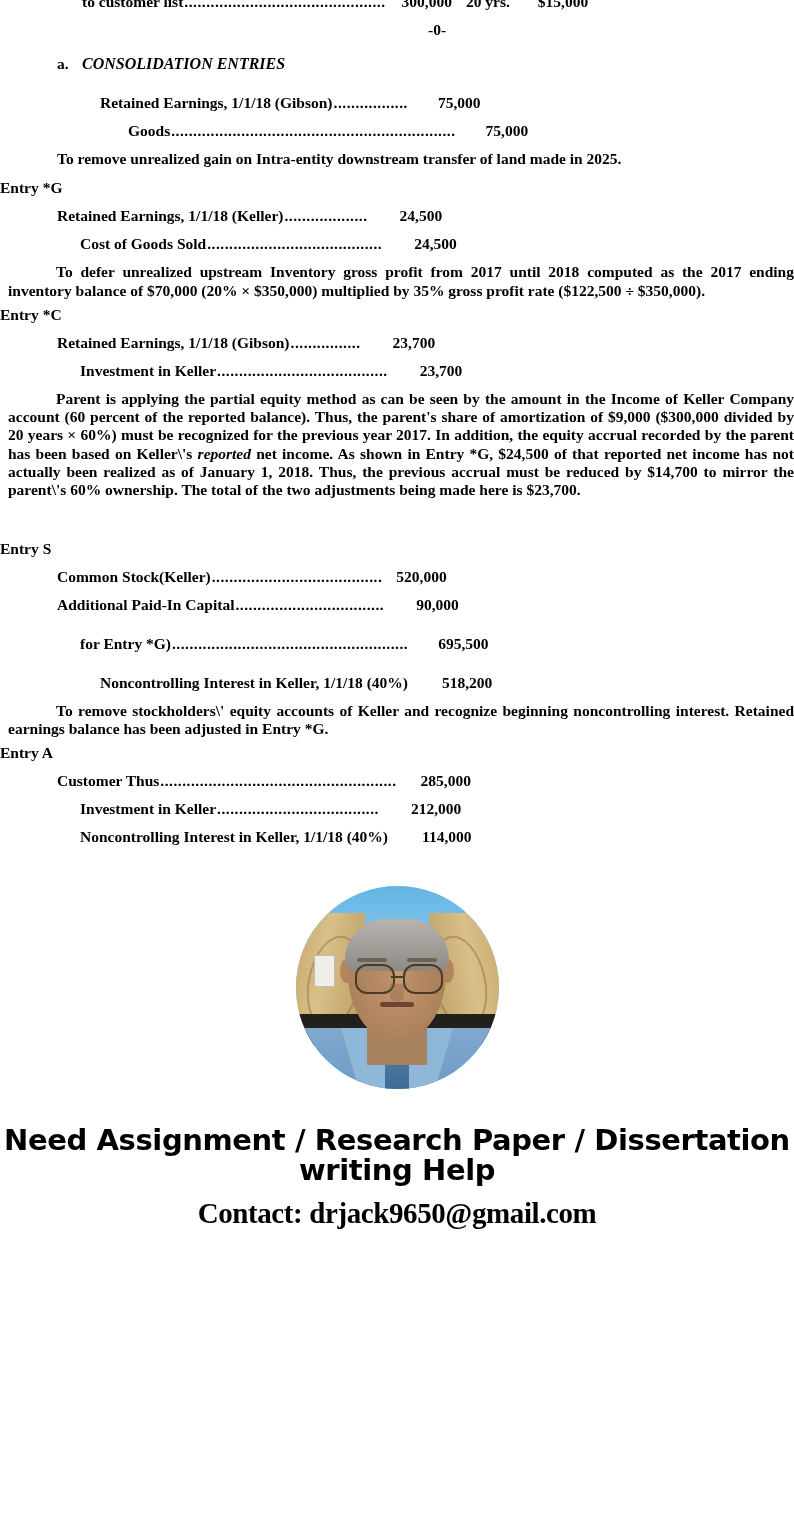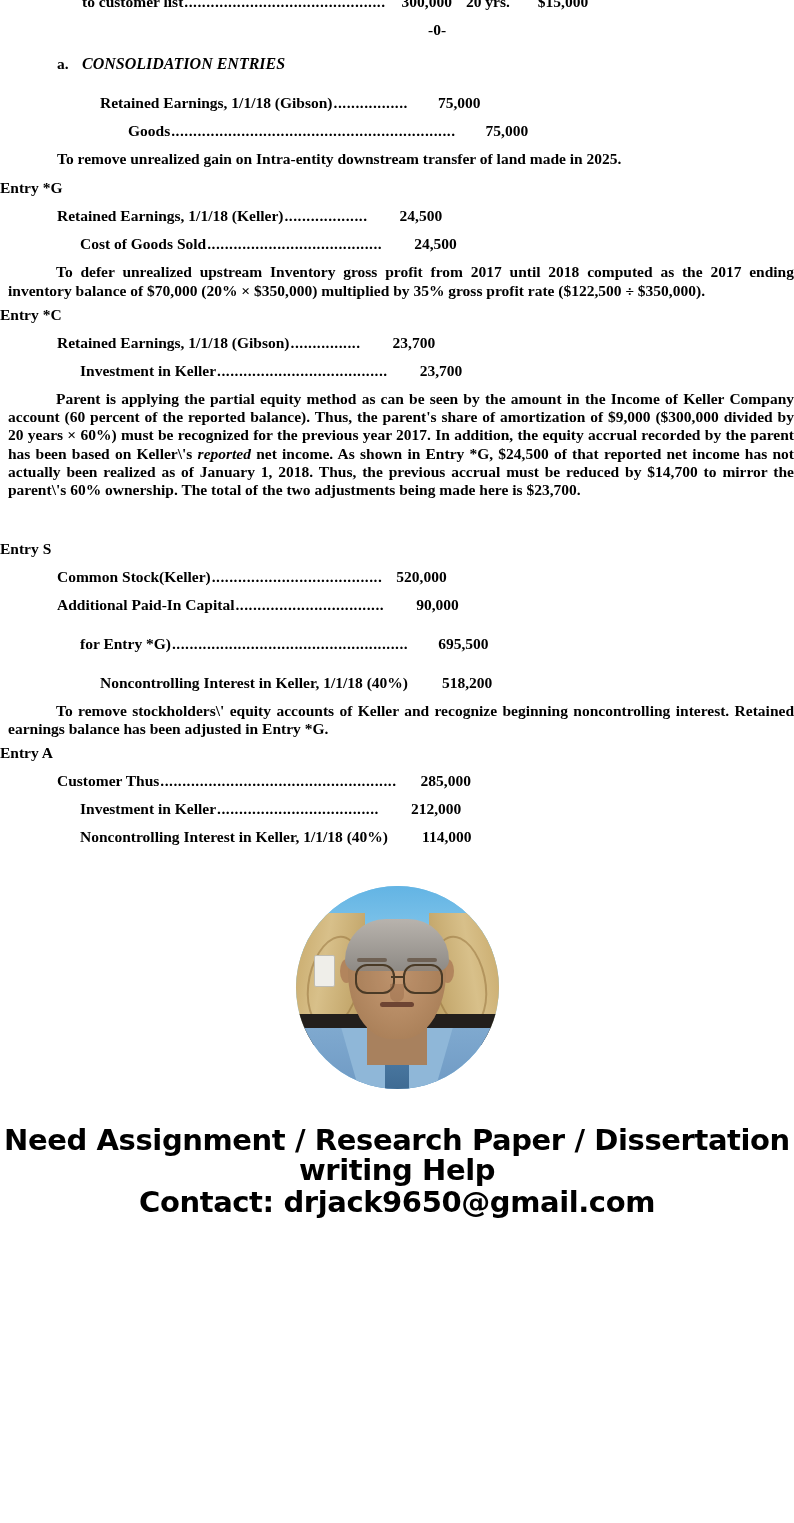--- a/index.html
+++ b/index.html
@@ -216,21 +216,21 @@
   
   .promo {
     text-align: center;
     font-family: "DejaVu Sans", "Liberation Sans", sans-serif;
     font-weight: bold;
     font-size: 29px;
     line-height: 30px;
     letter-spacing: -0.4px;
     margin-top: 36px;
   }
-  .promo-2 { margin-top: 2px; }
+  .promo-2 { margin-top: 13px; font-family: Liberation Serif, serif; }
 </style>
 </head>
 <body>
 
 <div class="page">
 
   <div class="jrow first-line-clip ind-82">
     <span class="acct">to customer list</span>
     <span class="leader">..............................................</span>
     <span class="amt debit" style="margin-left:16px;">300,000</span>

